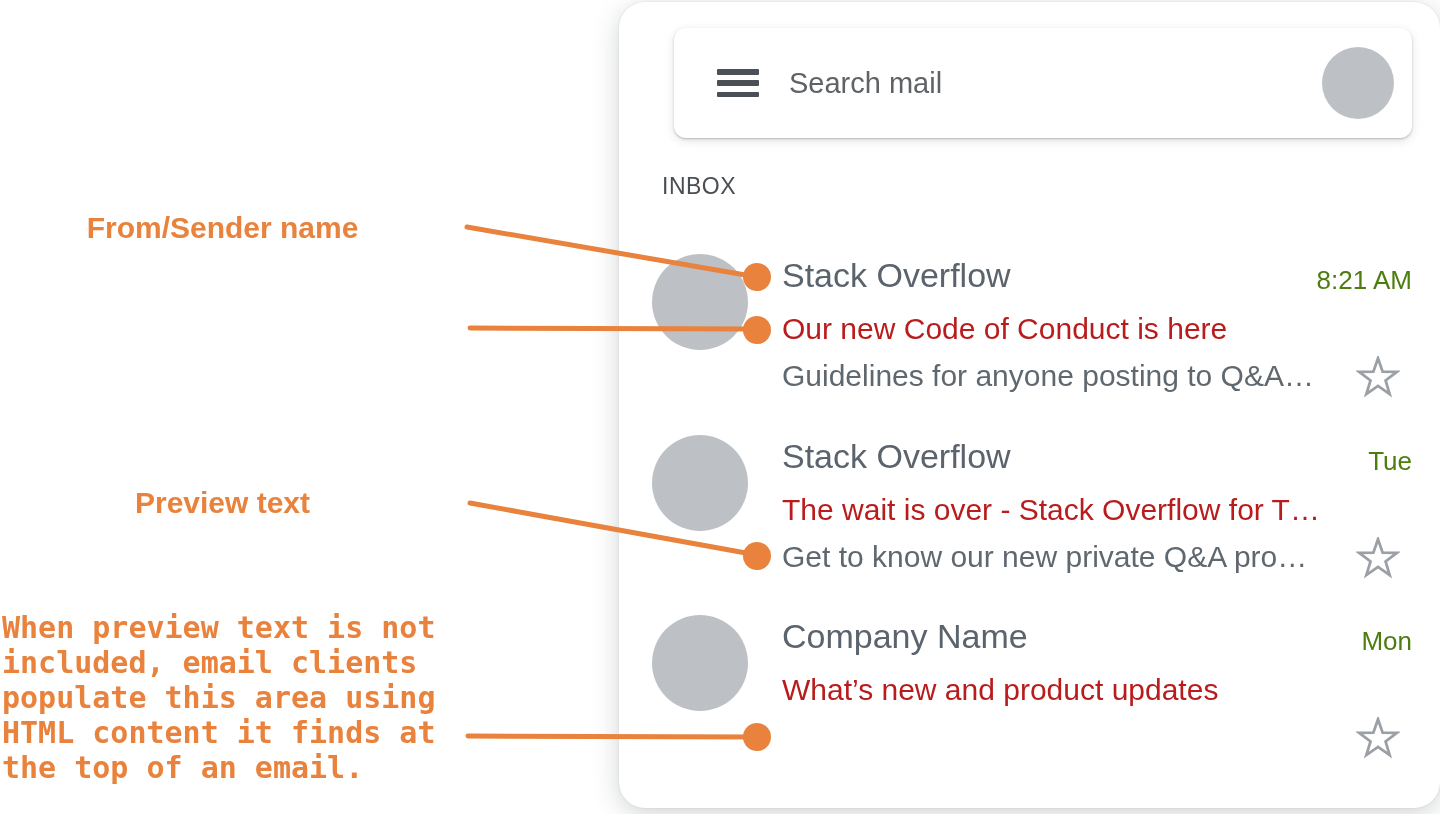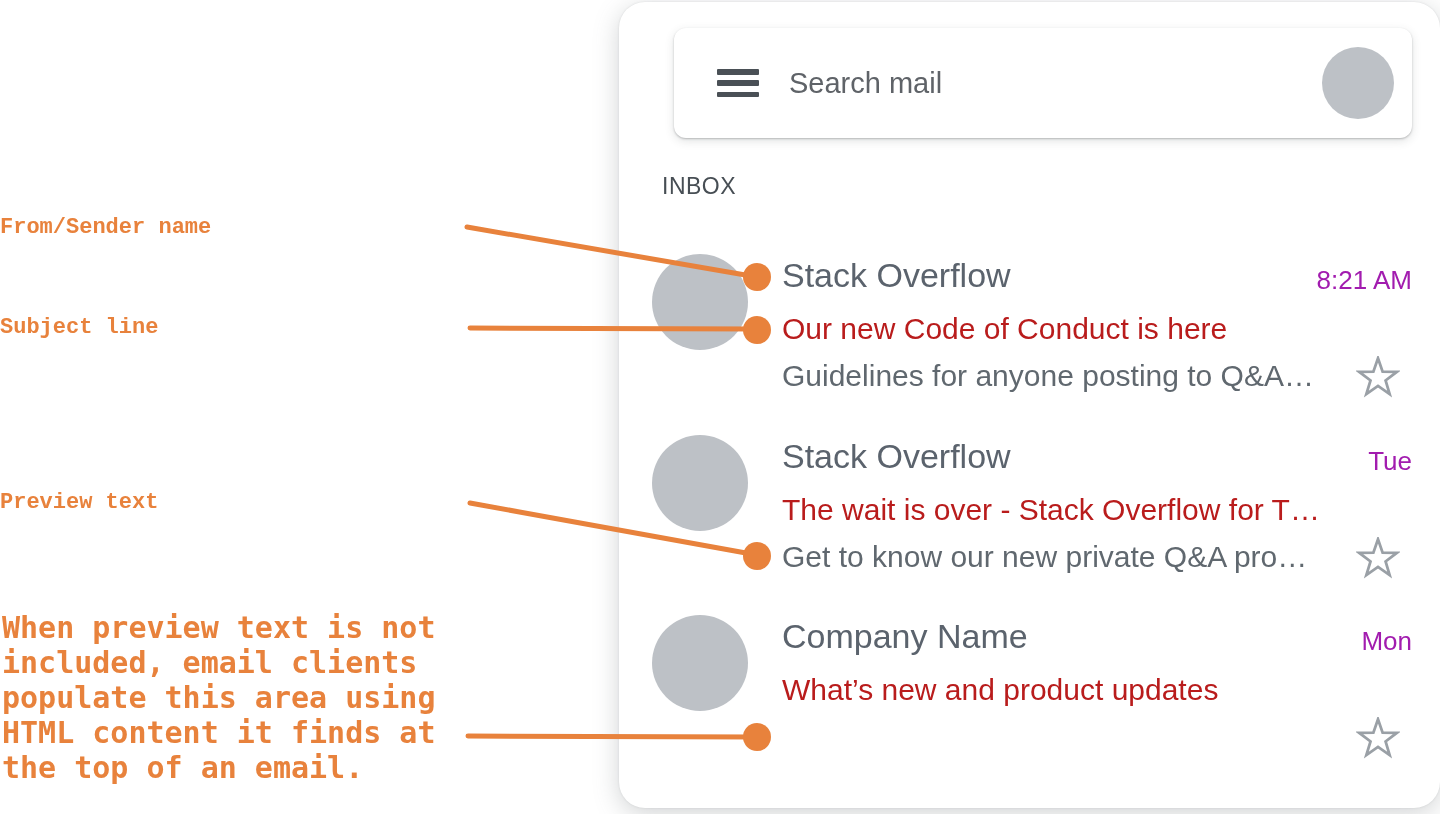--- a/index.html
+++ b/index.html
@@ -4,23 +4,23 @@
 <style>
   * { margin:0; padding:0; box-sizing:border-box; }
   html,body { width:1440px; height:814px; background:#ffffff; }
   #canvas {
     position:relative; width:1440px; height:814px; background:#ffffff;
     overflow:hidden; font-family:"Liberation Sans", sans-serif;
   }
 
   
   .ann-label {
-    position:absolute; left:0; width:445px; text-align:left;
-    font-family:Liberation Mono, monospace; font-weight:bold;
-    font-size:22px; line-height:35px; color:#e8823c; z-index:3;
+    position:absolute; left:0; width:445px; text-align:center;
+    font-family:Liberation Sans, sans-serif; font-weight:bold;
+    font-size:30px; line-height:35px; color:#e8823c; z-index:3;
   }
   .ann-note {
     position:absolute; left:2px; top:610px; width:490px; text-align:left;
     font-family:"DejaVu Sans Mono", monospace; font-weight:bold;
     font-size:30px; line-height:35px; color:#e8823c;
     white-space:pre-line; z-index:3;
   }
   #ann-from    { top:210px; }
   #ann-subject { top:310px; }
   #ann-preview { top:485px; }
@@ -67,40 +67,39 @@
   .row-avatar {
     position:absolute; left:33px; top:0; width:96px; height:96px;
     border-radius:50%; background:#bdc1c6;
   }
   .row-sender {
     position:absolute; left:163px; top:1px; font-size:34px; line-height:40px;
     color:#5b636d;
   }
   .row-time {
     position:absolute; right:28px; top:11px; font-size:26px; line-height:30px;
-    color:#a21caf;
+    color:#4d7c0f;
   }
   .row-subject {
     position:absolute; left:163px; top:57px; font-size:30px; line-height:36px;
     color:#b91c1c; width:590px; white-space:nowrap;
   }
   .row-preview {
     position:absolute; left:163px; top:104px; font-size:30px; line-height:36px;
     color:#60686f; width:560px; white-space:nowrap;
   }
   .row-star { position:absolute; right:40px; top:102px; width:44px; height:44px; }
   .row-star svg { display:block; width:44px; height:44px; }
 </style>
 </head>
 <body>
 
 <div id="canvas">
 
   <div class="ann-label" id="ann-from">From/Sender name</div>
-  <div class="ann-label" id="ann-subject">Subject line</div>
   <div class="ann-label" id="ann-preview">Preview text</div>
   <div class="ann-note">When preview text is not
 included, email clients
 populate this area using
 HTML content it finds at
 the top of an email.</div>
 
   <div class="mail-card">
 
     <div class="search-bar">

